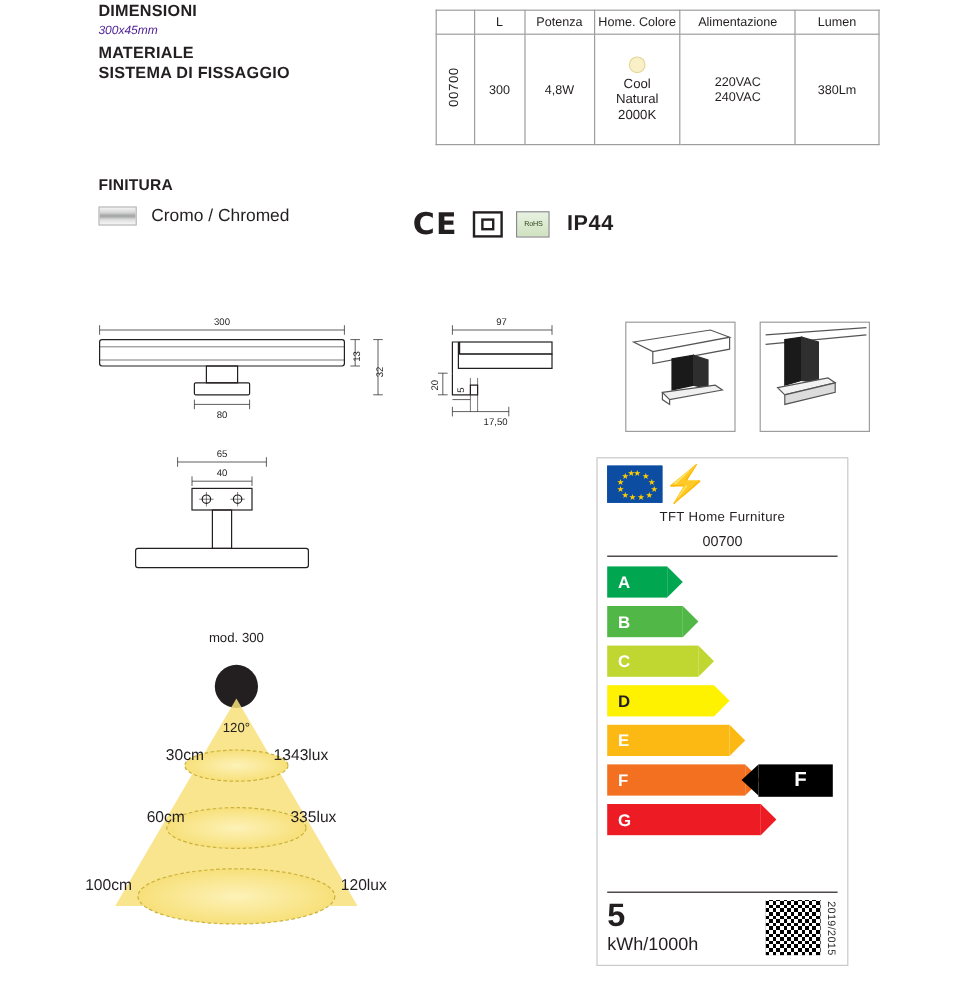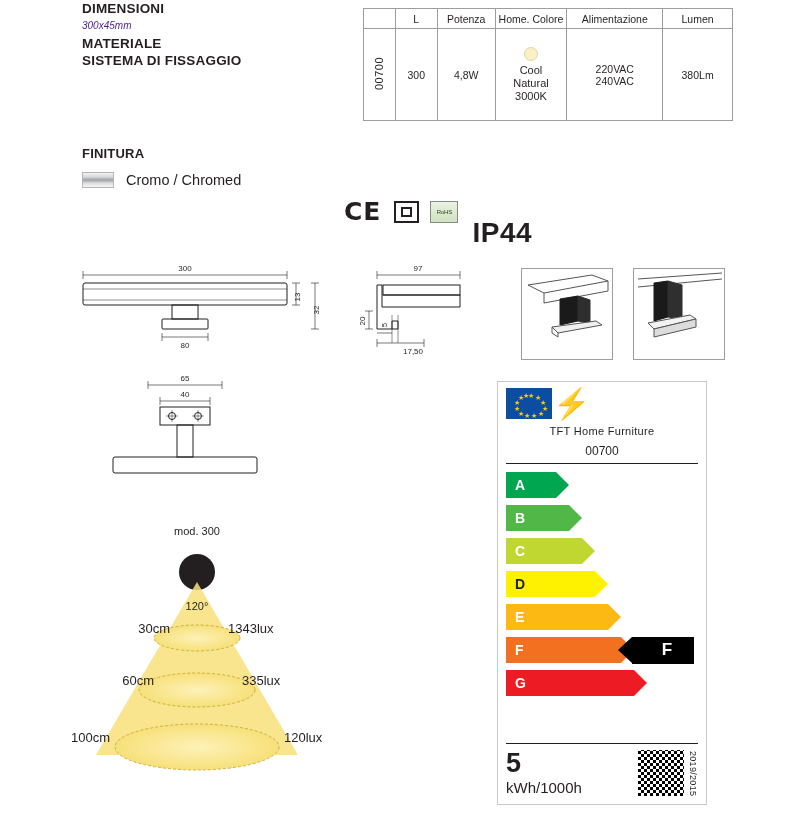--- a/index.html
+++ b/index.html
@@ -134,24 +134,23 @@
     background: linear-gradient(to bottom, #e9f2e2, #cfe2c0);
     font-size: 6px;
     line-height: 20px;
     text-align: center;
     color: #2b4418;
     letter-spacing: -0.2px;
     overflow: hidden;
   }
   #ip-label {
     margin-left: 14px;
-    font-size: 28px;
+    font-size: 18px;
     font-weight: bold;
     letter-spacing: 0.5px;
-    margin-top: 43px;
   }
 
   
   #drawings { position: absolute; left: 0; top: 255px; width: 500px; height: 270px; }
   .dim-text { font-size: 8px; fill: #231f20; font-family: "Liberation Sans", sans-serif; }
 
   
   .photo-box {
     position: absolute;
     width: 92px; height: 92px;
@@ -328,21 +327,21 @@
     <tr>
       <td class="code-cell">
         <span class="vert-code">00700</span>
       </td>
       <td>300</td>
       <td>4,8W</td>
       <td>
         <div class="kelvin-dot"></div>
         <div class="kelvin-text">Cool</div>
         <div class="kelvin-text">Natural</div>
-        <div class="kelvin-text">3000K</div>
+        <div class="kelvin-text">2000K</div>
       </td>
       <td>
         <div>220VAC</div>
         <div>240VAC</div>
       </td>
       <td>380Lm</td>
     </tr>
   </tbody>
 </table>
 

